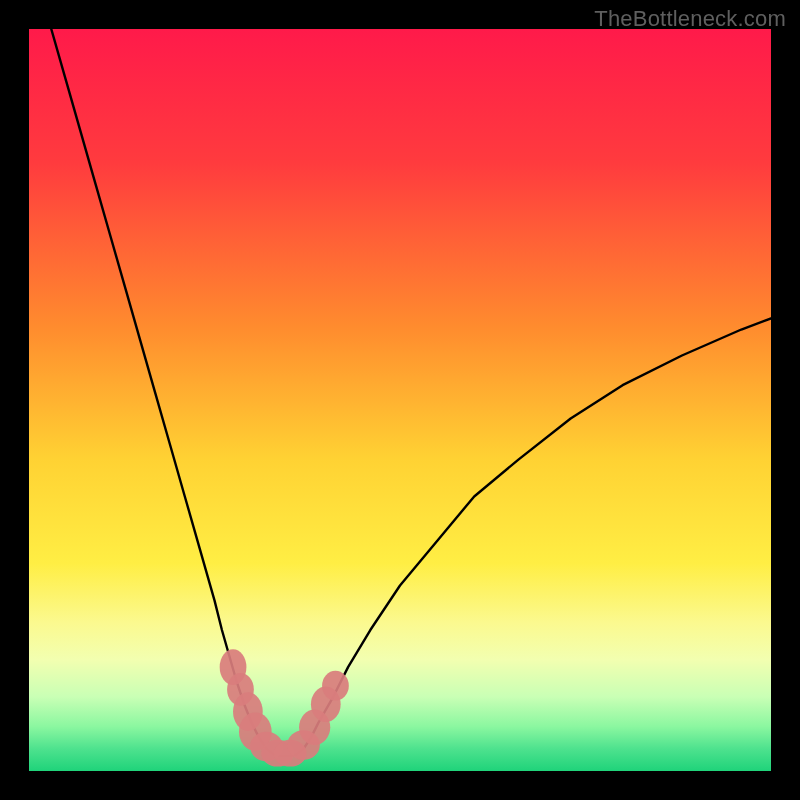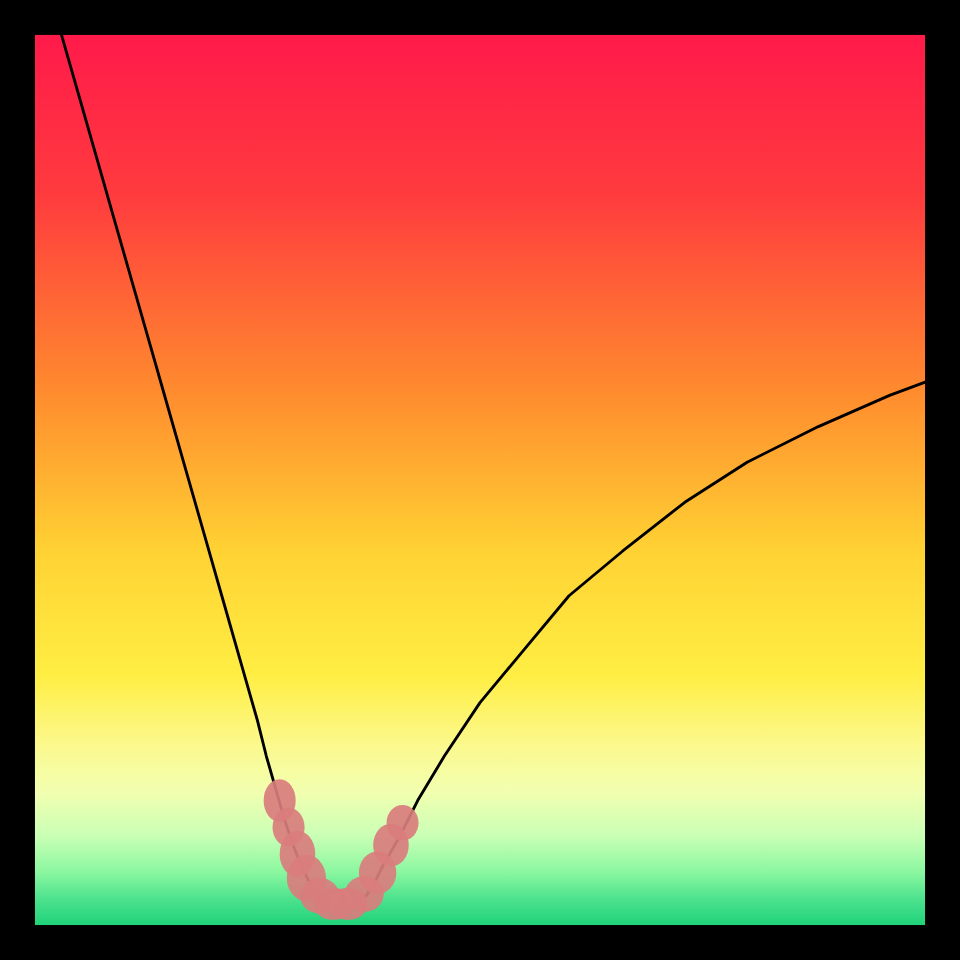--- a/index.html
+++ b/index.html
@@ -37,20 +37,21 @@
   svg {
     display: block;
     width: 100%;
     height: 100%;
   }
 </style>
 </head>
 <body>
 
 <div class="outer">
+  <div class="watermark">TheBottleneck.com</div>
 
   <div class="plot-wrap">
     <svg viewBox="0 0 742 742" preserveAspectRatio="none">
       <defs>
         <linearGradient id="bg-grad" x1="0" y1="0" x2="0" y2="1">
             <stop offset="0%" stop-color="#ff1a4a"></stop>
             <stop offset="18%" stop-color="#ff3b3e"></stop>
             <stop offset="40%" stop-color="#ff8b2e"></stop>
             <stop offset="58%" stop-color="#ffd233"></stop>
             <stop offset="72%" stop-color="#ffee44"></stop>

